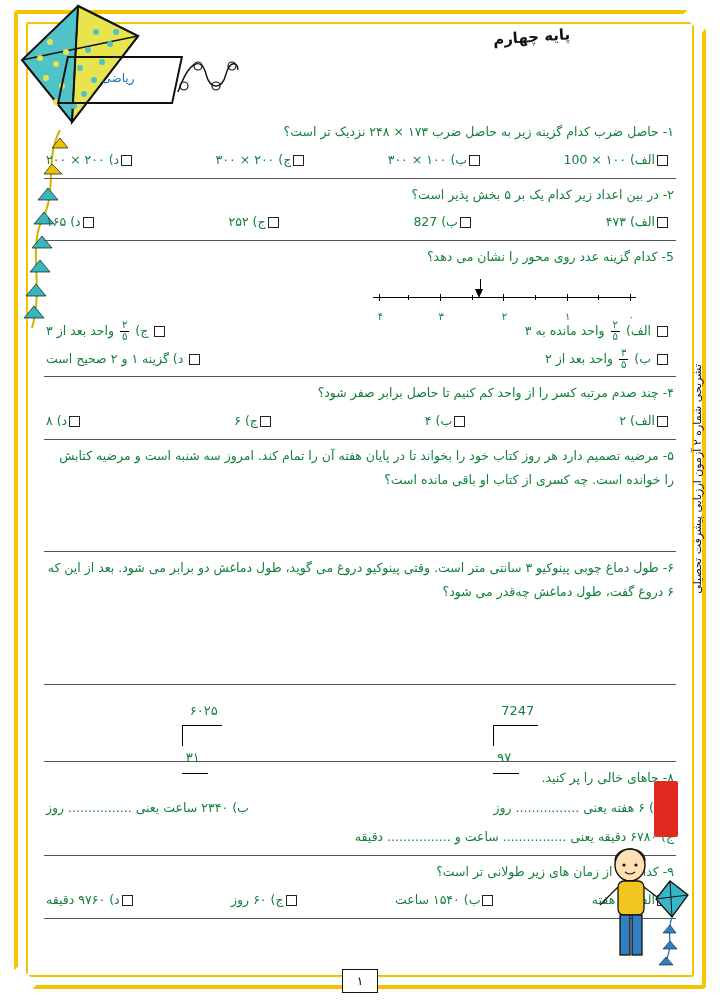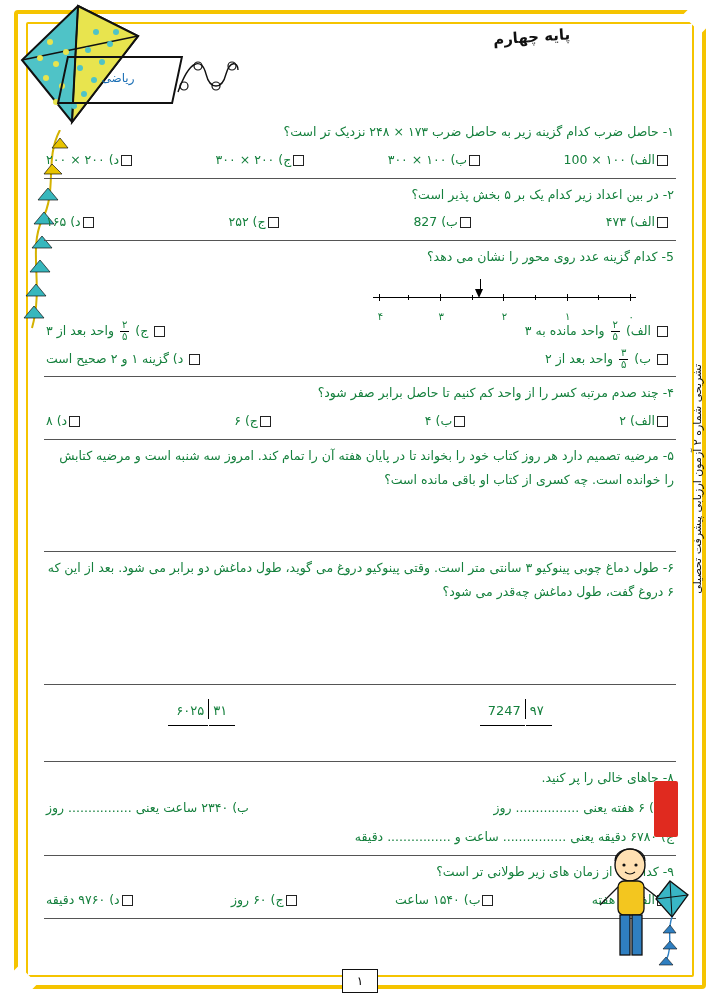--- a/index.html
+++ b/index.html
@@ -126,21 +126,21 @@
     border-top:9px solid #000;
   }
   .arrow-stem{position:absolute;top:-8px;width:1px;height:12px;background:#000;}
 
   
   .div-row{
     display:flex;justify-content:space-around;align-items:flex-start;
     margin-top:10px;height:56px;direction:rtl;
   }
   .division{
-    display:flex;align-items:flex-start;font-size:13px;direction:ltr;
+    display:flex;align-items:flex-start;font-size:13px;direction:ltr;flex-direction:column;
   }
   .division .divisor{
     padding:0 8px 2px 4px;border-bottom:1px solid #000;
   }
   .division .bar{width:1px;background:#000;height:20px;}
   .division .dividend{
     padding:0 4px 2px 8px;border-bottom:1px solid #000;
   }
 
   

